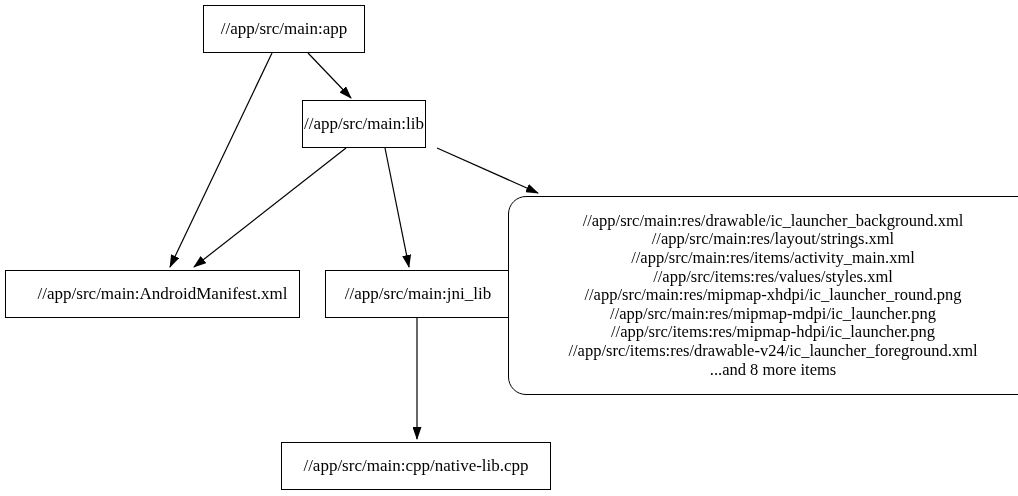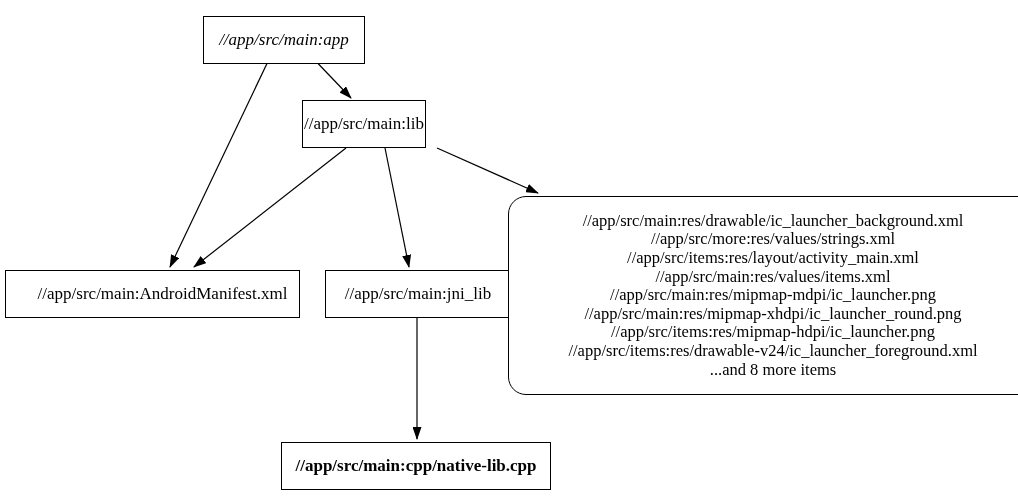--- a/index.html
+++ b/index.html
@@ -39,26 +39,26 @@
     white-space: nowrap;
     text-align: center;
   }
   .node.multiline {
     flex-direction: column;
     justify-content: center;
     line-height: 18.6px;
     font-size: 16.5px;
     padding: 4px 6px;
   }
-  #node-app          { left: 203px; top: 16px;   width: 162px; height: 48px; font-style: italic; }
+  #node-app          { left: 203px; top: 5px;   width: 162px; height: 48px; }
   #node-lib          { left: 302px; top: 100px; width: 124px; height: 48px; }
   #node-manifest     { left: 5px;   top: 270px; width: 295px; height: 48px; padding-left: 20px; }
   #node-jni-lib      { left: 325px; top: 270px; width: 186px; height: 48px; }
   #node-res-group    { left: 508px; top: 196px; width: 530px; height: 199px; border-radius: 18px; }
-  #node-native-cpp   { left: 281px; top: 442px; width: 270px; height: 48px; font-weight: bold; }
+  #node-native-cpp   { left: 281px; top: 442px; width: 270px; height: 48px; }
 </style>
 </head>
 <body>
 
 <div id="canvas">
 
   <svg id="edges" viewBox="0 0 1018 496" xmlns="http://www.w3.org/2000/svg">
     <defs>
       <marker id="arrow" markerUnits="userSpaceOnUse" markerWidth="13" markerHeight="9" viewBox="0 0 13 9" refX="12" refY="4.5" orient="auto">
         <path d="M0,0 L13,4.5 L0,9 Z" fill="#000000"></path>
@@ -83,25 +83,25 @@
   <div class="node" id="node-manifest">
     <span>//app/src/main:AndroidManifest.xml</span>
   </div>
 
   <div class="node" id="node-jni-lib">
     <span>//app/src/main:jni_lib</span>
   </div>
 
   <div class="node multiline" id="node-res-group">
     <div>//app/src/main:res/drawable/ic_launcher_background.xml</div>
-    <div>//app/src/more:res/values/strings.xml</div>
-    <div>//app/src/items:res/layout/activity_main.xml</div>
-    <div>//app/src/main:res/values/items.xml</div>
+    <div>//app/src/main:res/layout/strings.xml</div>
+    <div>//app/src/main:res/items/activity_main.xml</div>
+    <div>//app/src/items:res/values/styles.xml</div>
+    <div>//app/src/main:res/mipmap-xhdpi/ic_launcher_round.png</div>
     <div>//app/src/main:res/mipmap-mdpi/ic_launcher.png</div>
-    <div>//app/src/main:res/mipmap-xhdpi/ic_launcher_round.png</div>
     <div>//app/src/items:res/mipmap-hdpi/ic_launcher.png</div>
     <div>//app/src/items:res/drawable-v24/ic_launcher_foreground.xml</div>
     <div>...and 8 more items</div>
   </div>
 
   <div class="node" id="node-native-cpp">
     <span>//app/src/main:cpp/native-lib.cpp</span>
   </div>
 
 </div>

